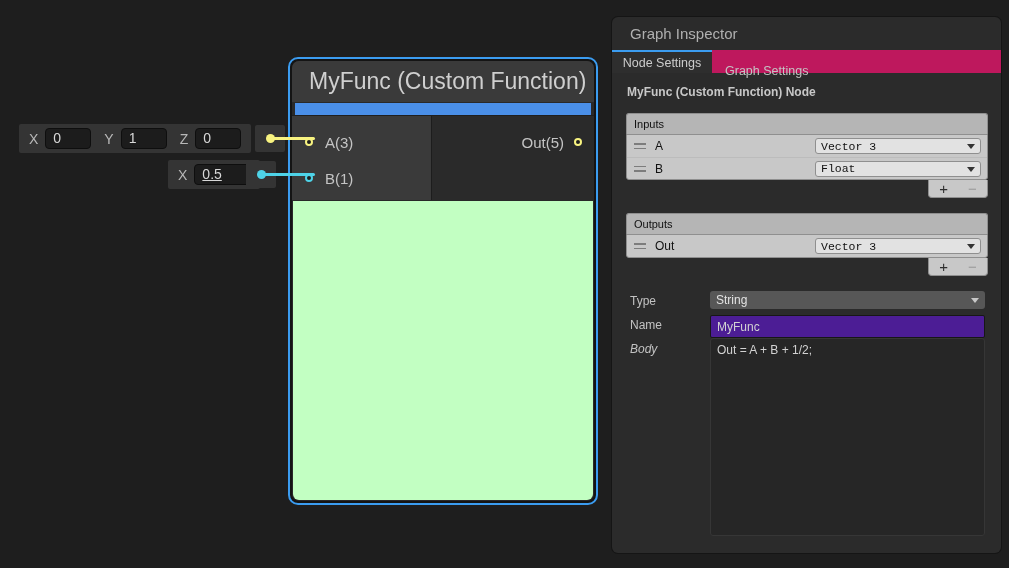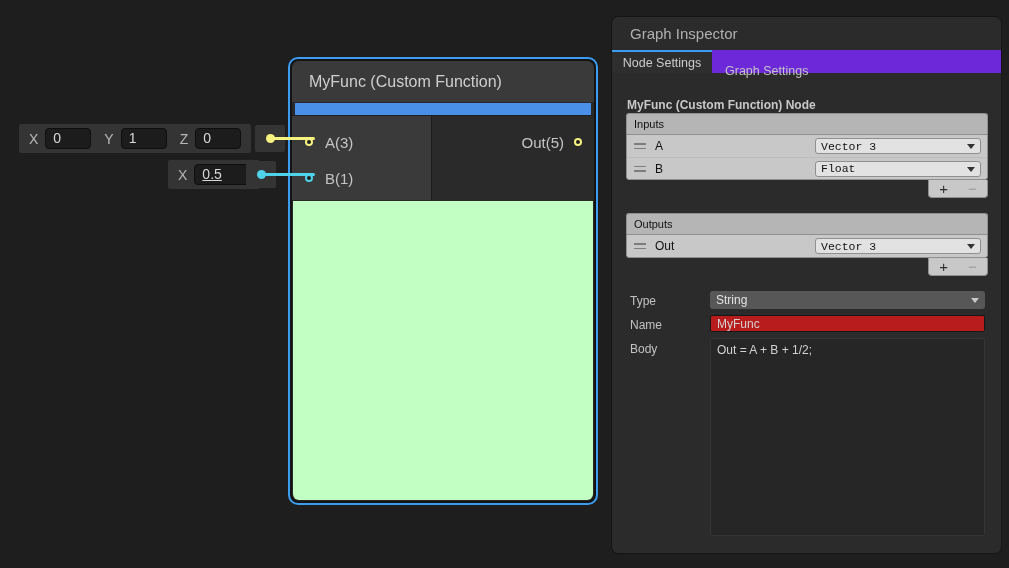--- a/index.html
+++ b/index.html
@@ -40,21 +40,21 @@
   
   #node {
     position:absolute; left:288px; top:57px; width:310px; height:448px;
     border:2px solid #3b9cf0; border-radius:10px; background:#141414; z-index:4;
   }
   .node-body {
     position:absolute; inset:2px; border-radius:7px; overflow:hidden;
     display:flex; flex-direction:column; background:#292929;
   }
   .node-title {
-    height:41px; background:#3a3a3a; color:#cfcfcf; font-size:16px;
+    height:41px; background:#3a3a3a; color:#cfcfcf; font-size:23px;
     display:flex; align-items:center; padding-left:17px; flex:0 0 auto;
   }
   .node-strip { height:12px; background:#4a8fe8; margin:1px 3px 0; flex:0 0 auto; }
   .node-ports {
     position:relative; height:85px; background:#2a2a2a;
     border-top:1px solid #1f1f1f; flex:0 0 auto;
   }
   .ports-left {
     position:absolute; left:0; top:0; bottom:0; width:140px;
     background:#3a3a3a; border-right:1px solid #1d1d1d;
@@ -79,32 +79,32 @@
   
   #inspector {
     position:absolute; left:612px; top:17px; width:389px; height:536px;
     background:#2b2b2b; border-radius:6px; box-shadow:0 0 0 1px #151515;
     overflow:hidden; z-index:3;
   }
   .insp-title {
     height:33px; display:flex; align-items:center; padding-left:18px;
     font-size:15px; color:#b0b0b0;
   }
-  .insp-tabs { position:relative; height:23px; background:#6d28d9; display:flex; }
+  .insp-tabs { position:relative; height:23px; background:#be185d; display:flex; }
   .tab {
     font-size:12.5px; color:#c4c4c4; display:flex; align-items:center;
     border-top:2px solid transparent; cursor:default;
   }
   .tab.active {
     width:100px; justify-content:center; background:#2e2e2e;
     border-top:2px solid #3b9cf0; color:#cccccc;
   }
   .tab.inactive { margin-left:13px;margin-top:16px; }
   .insp-heading {
-    position:absolute; left:15px; top:81px;
+    position:absolute; left:15px; top:68px;
     font-size:12px; font-weight:bold; color:#c8c8c8;
   }
 
   
   .rlist { position:absolute; left:14px; width:362px; display:flex; flex-direction:column; }
   #inputs-list  { top:96px; }
   #outputs-list { top:196px; }
   .rlist-header {
     height:21px; background:#b5b5b5; border:1px solid #8f8f8f; border-bottom:none;
     border-radius:3px 3px 0 0; font-size:11px; color:#111;
@@ -131,33 +131,33 @@
   .rlist-footer {
     align-self:flex-end; width:60px; height:18px; background:#c8c8c8;
     border:1px solid #8f8f8f; border-top:none; border-radius:0 0 4px 4px;
     display:flex; align-items:center; justify-content:center; gap:20px;
   }
   .btn-plus  { font-size:15px; color:#2e2e2e; line-height:1; }
   .btn-minus { font-size:15px; color:#9a9a9a; line-height:1; }
 
   
   .frow-label { position:absolute; left:18px; font-size:12px; color:#c2c2c2; }
-  #label-type { top:277px; } #label-name { top:301px; } #label-body { top:325px; }
+  #label-type { top:277px; } #label-name { top:301px; } #label-body { top:325px;font-style:italic; }
   .fctrl { position:absolute; left:98px; width:275px; }
   #type-dd {
     top:274px; height:18px; background:#575757; border-radius:3px; position:absolute;
     display:flex; align-items:center; padding-left:6px; font-size:12px; color:#e2e2e2;
   }
   .dd-arrow-light {
     position:absolute; right:6px; top:7px; width:0; height:0;
     border-left:4px solid transparent; border-right:4px solid transparent;
     border-top:5px solid #c8c8c8;
   }
   #name-field {
-    top:298px; height:17px; background:#b91c1c; border:1px solid #171717;
+    top:298px; height:23px; background:#4c1d95; border:1px solid #171717;
     border-radius:2px; position:absolute; display:flex; align-items:center;
     padding-left:6px; font-size:12px; color:#d2d2d2;
   }
   #body-field {
     top:321px; height:198px; background:#262626; border:1px solid #363636;
     border-radius:3px; position:absolute; padding:4px 6px; font-size:12px;
     color:#d2d2d2; line-height:1.3; white-space:pre-wrap;
   }
 </style>
 </head>

